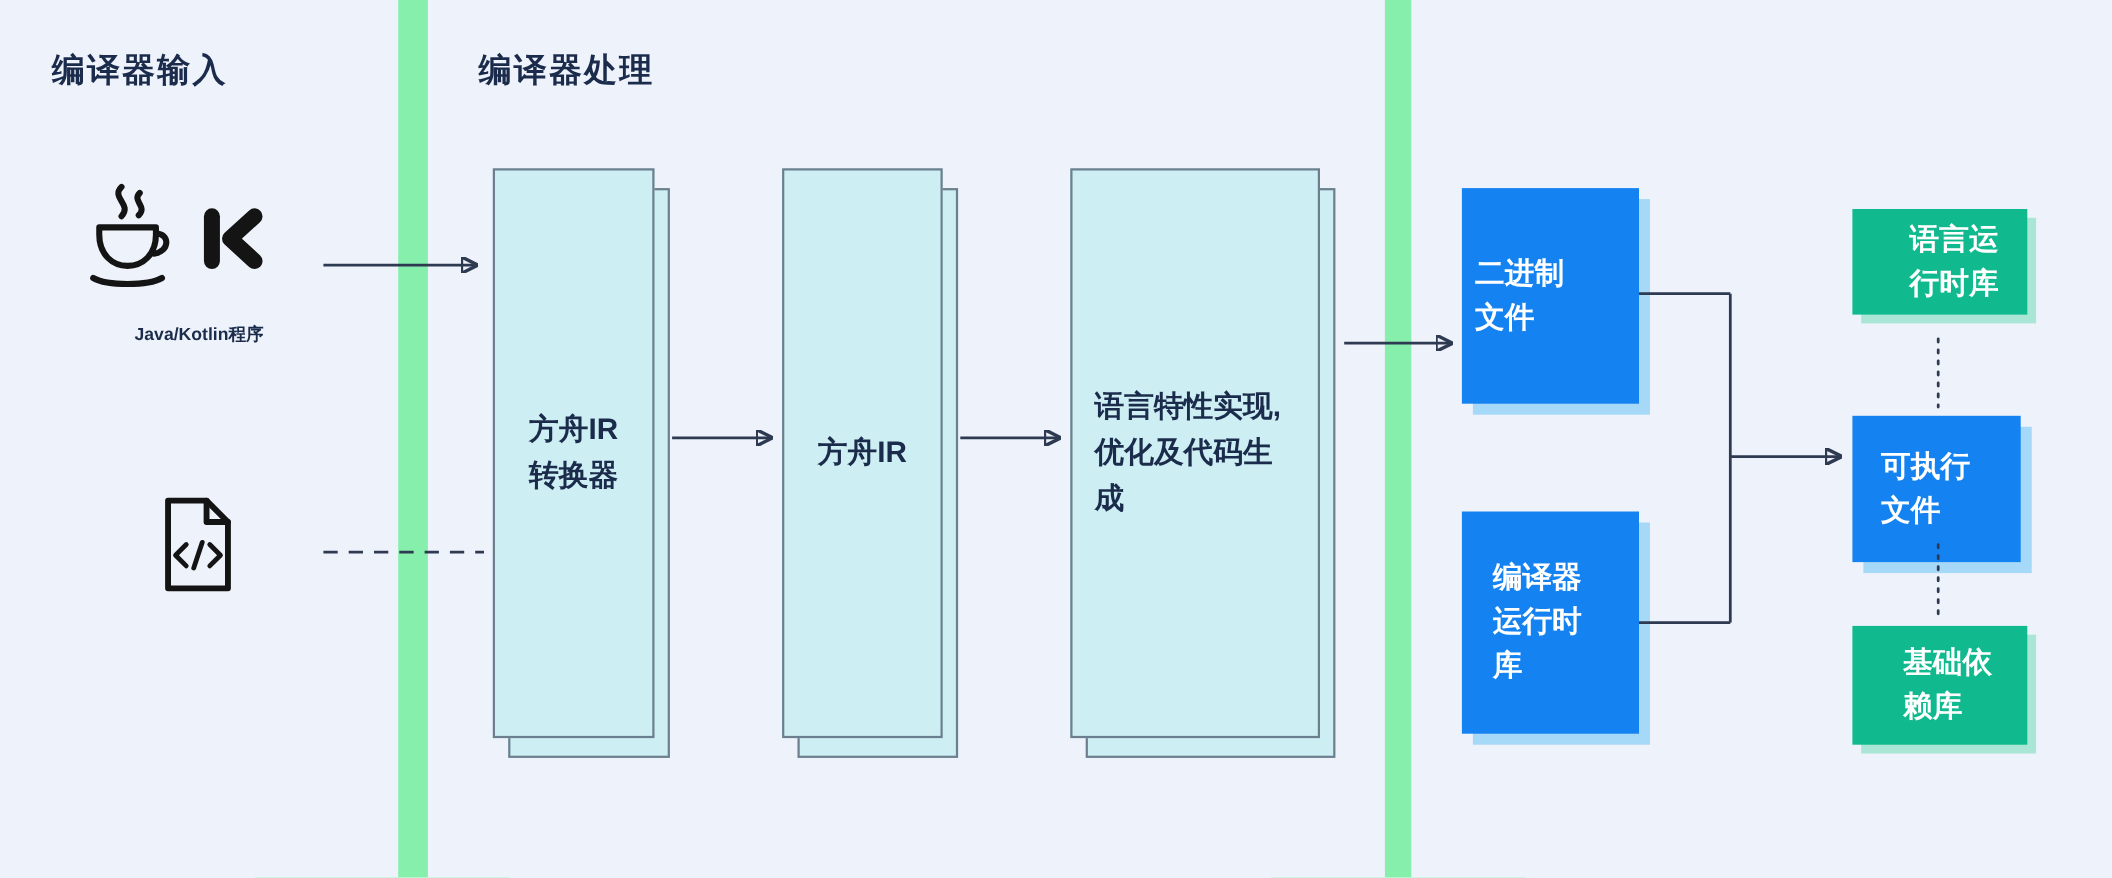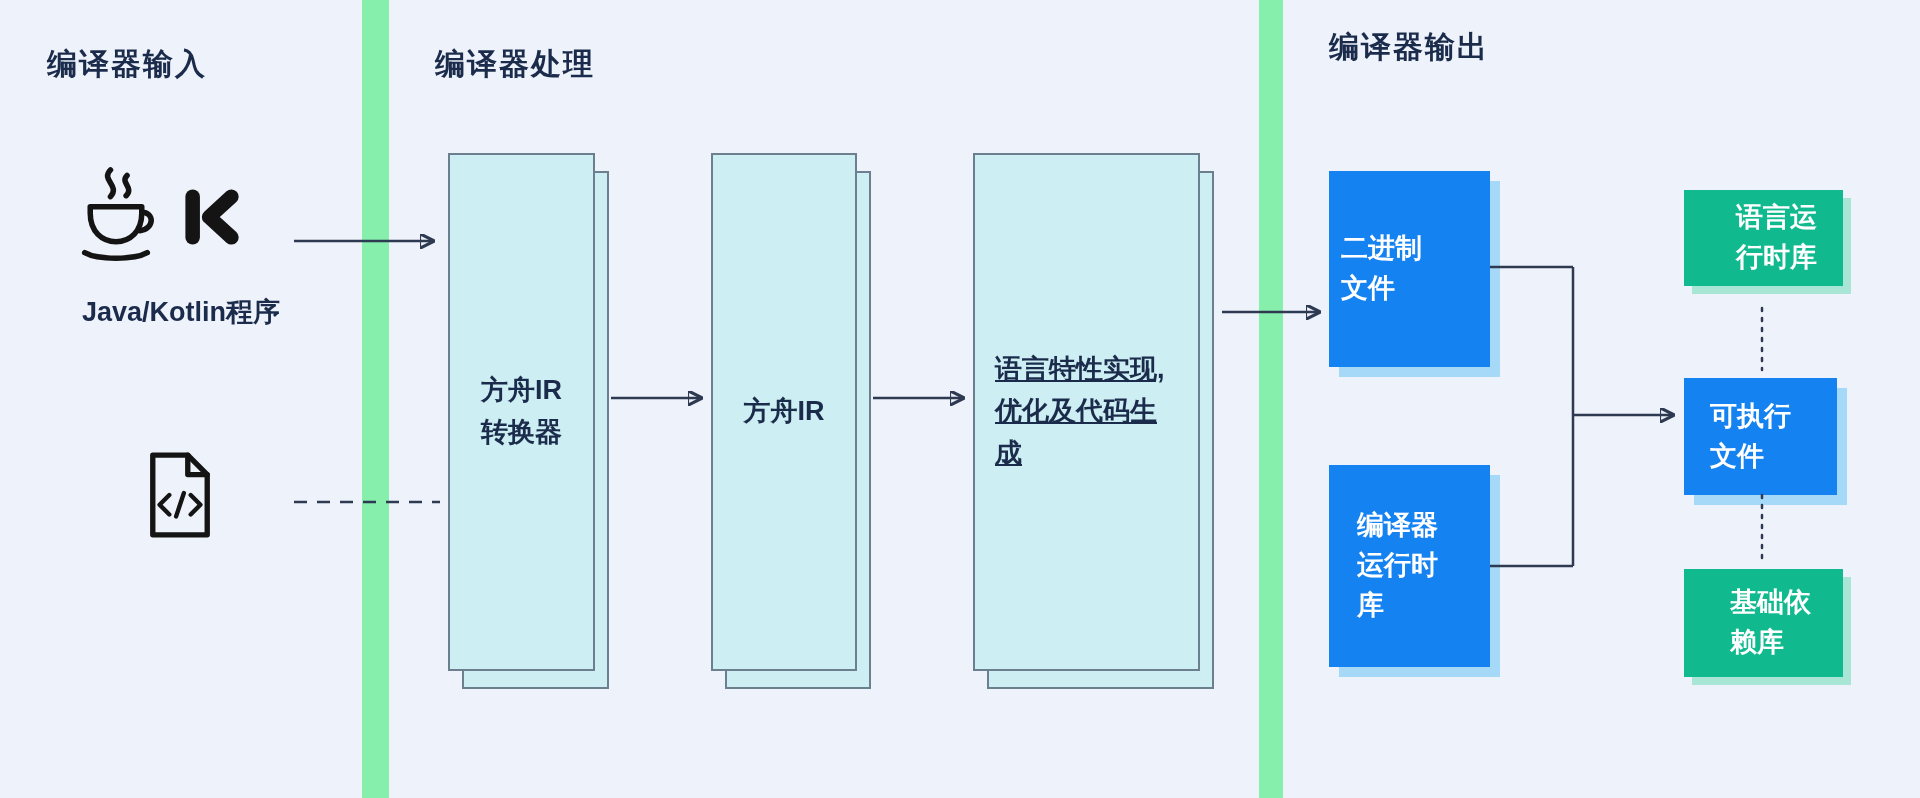--- a/index.html
+++ b/index.html
@@ -18,70 +18,69 @@
   #title-input   { left:47px;   top:44px; }
   #title-process { left:435px;  top:44px;text-align:center; }
   #title-output  { left:1329px; top:27px; }
 
   .icon { position:absolute; }
   #java-icon   { left:70px;   top:164px; width:92px;  height:102px; }
   #kotlin-icon { left:182px;  top:186px; width:62px;  height:62px; }
   #file-icon   { left:145px;  top:450px; width:70px;  height:90px; }
 
   .io-label { position:absolute; left:40px; width:282px; text-align:center;
-              font-size:27px; font-weight:600; color:var(--ink,#1b2b4b); }
+              font-size:16px; font-weight:600; color:var(--ink,#1b2b4b); }
   #java-kotlin-label { top:294px; }
   #other-lang-label  { top:558px; }
 
   
   .stack { position:absolute; }
   #stack-converter { left:448px; top:153px; width:147px; height:518px; }
   #stack-ir        { left:711px; top:153px; width:146px; height:518px; }
   #stack-codegen   { left:973px; top:153px; width:227px; height:518px; }
   .stack .back, .stack .front {
     position:absolute; width:100%; height:100%;
     background:var(--cyan-fill,#cdeef2); border:2px solid var(--cyan-border,#6b7f8e);
   }
   .stack .back  { left:14px; top:18px; }
   .stack .front { left:0; top:0; display:flex; align-items:center; justify-content:center; }
   .stack .box-label {
     font-size:27px; font-weight:600; line-height:1.55; color:var(--ink,#1b2b4b);
     white-space:pre-line; text-align:center;
   }
-  #stack-codegen .front { justify-content:flex-start; padding:0 20px;text-decoration:underline; }
+  #stack-codegen .front { justify-content:flex-start; padding:0 20px; }
   #stack-codegen .box-label { text-align:left; }
 
   
   .obox { position:absolute; display:flex; align-items:center; padding-left:28px;
           color:#ffffff; font-size:27px; font-weight:700; line-height:1.48; white-space:pre-line; }
   .obox.blue  { background:var(--blue,#1482f0);  box-shadow:10px 10px 0 var(--blue-shadow,#a6d8f8); }
   .obox.green { background:var(--green,#10b98e); box-shadow:8px 8px 0 var(--green-shadow,#a9e6d6); }
   #box-binary       { left:1329px; top:171px; width:161px; height:196px;padding-left:12px; }
   #box-comp-runtime { left:1329px; top:465px; width:161px; height:202px; }
   #box-lang-runtime { left:1684px; top:190px; width:159px; height:96px; padding-left:26px;justify-content:center; }
-  #box-executable   { left:1684px; top:378px; width:153px; height:117px; padding-left:26px; }
+  #box-executable   { left:1684px; top:378px; width:153px; height:133px; padding-left:26px; }
   #box-base-deps    { left:1684px; top:569px; width:159px; height:108px; padding-left:14px;justify-content:center; }
 
   .overlay { position:absolute; left:0; top:0; pointer-events:none; }
   .overlay line, .overlay path { stroke:var(--arrow,#2e3a52); stroke-width:2.5; fill:none; }
 
   .glyph { stroke:#141414; fill:none; stroke-linecap:round; stroke-linejoin:round; }
 </style>
 </head>
 <body>
 
 <div class="page">
 
   <section class="panel" id="panel-input"></section>
   <section class="panel" id="panel-process"></section>
   <section class="panel" id="panel-output"></section>
 
   <h2 class="title" id="title-input">编译器输入</h2>
   <h2 class="title" id="title-process">编译器处理</h2>
-  <h2 class="title" id="title-output">编译器输出</h2>
 
   <svg class="icon" id="java-icon" viewBox="0 0 100 110">
     <path class="glyph" stroke-width="6" d="M44 6 C33 17 55 23 44 35"></path>
     <path class="glyph" stroke-width="6" d="M62 12 C54 20 70 25 61 34"></path>
     <path class="glyph" stroke-width="6" d="M22 46 H78 V53 C78 73 65 84 50 84 C35 84 22 73 22 53 Z"></path>
     <path class="glyph" stroke-width="6" d="M78 52 C92 52 92 70 76 72"></path>
     <path class="glyph" stroke-width="6" d="M16 96 C30 104 70 104 84 96"></path>
   </svg>
   <svg class="icon" id="kotlin-icon" viewBox="0 0 64 64">
     <line class="glyph" stroke-width="15" x1="11" y1="11" x2="11" y2="53"></line>

